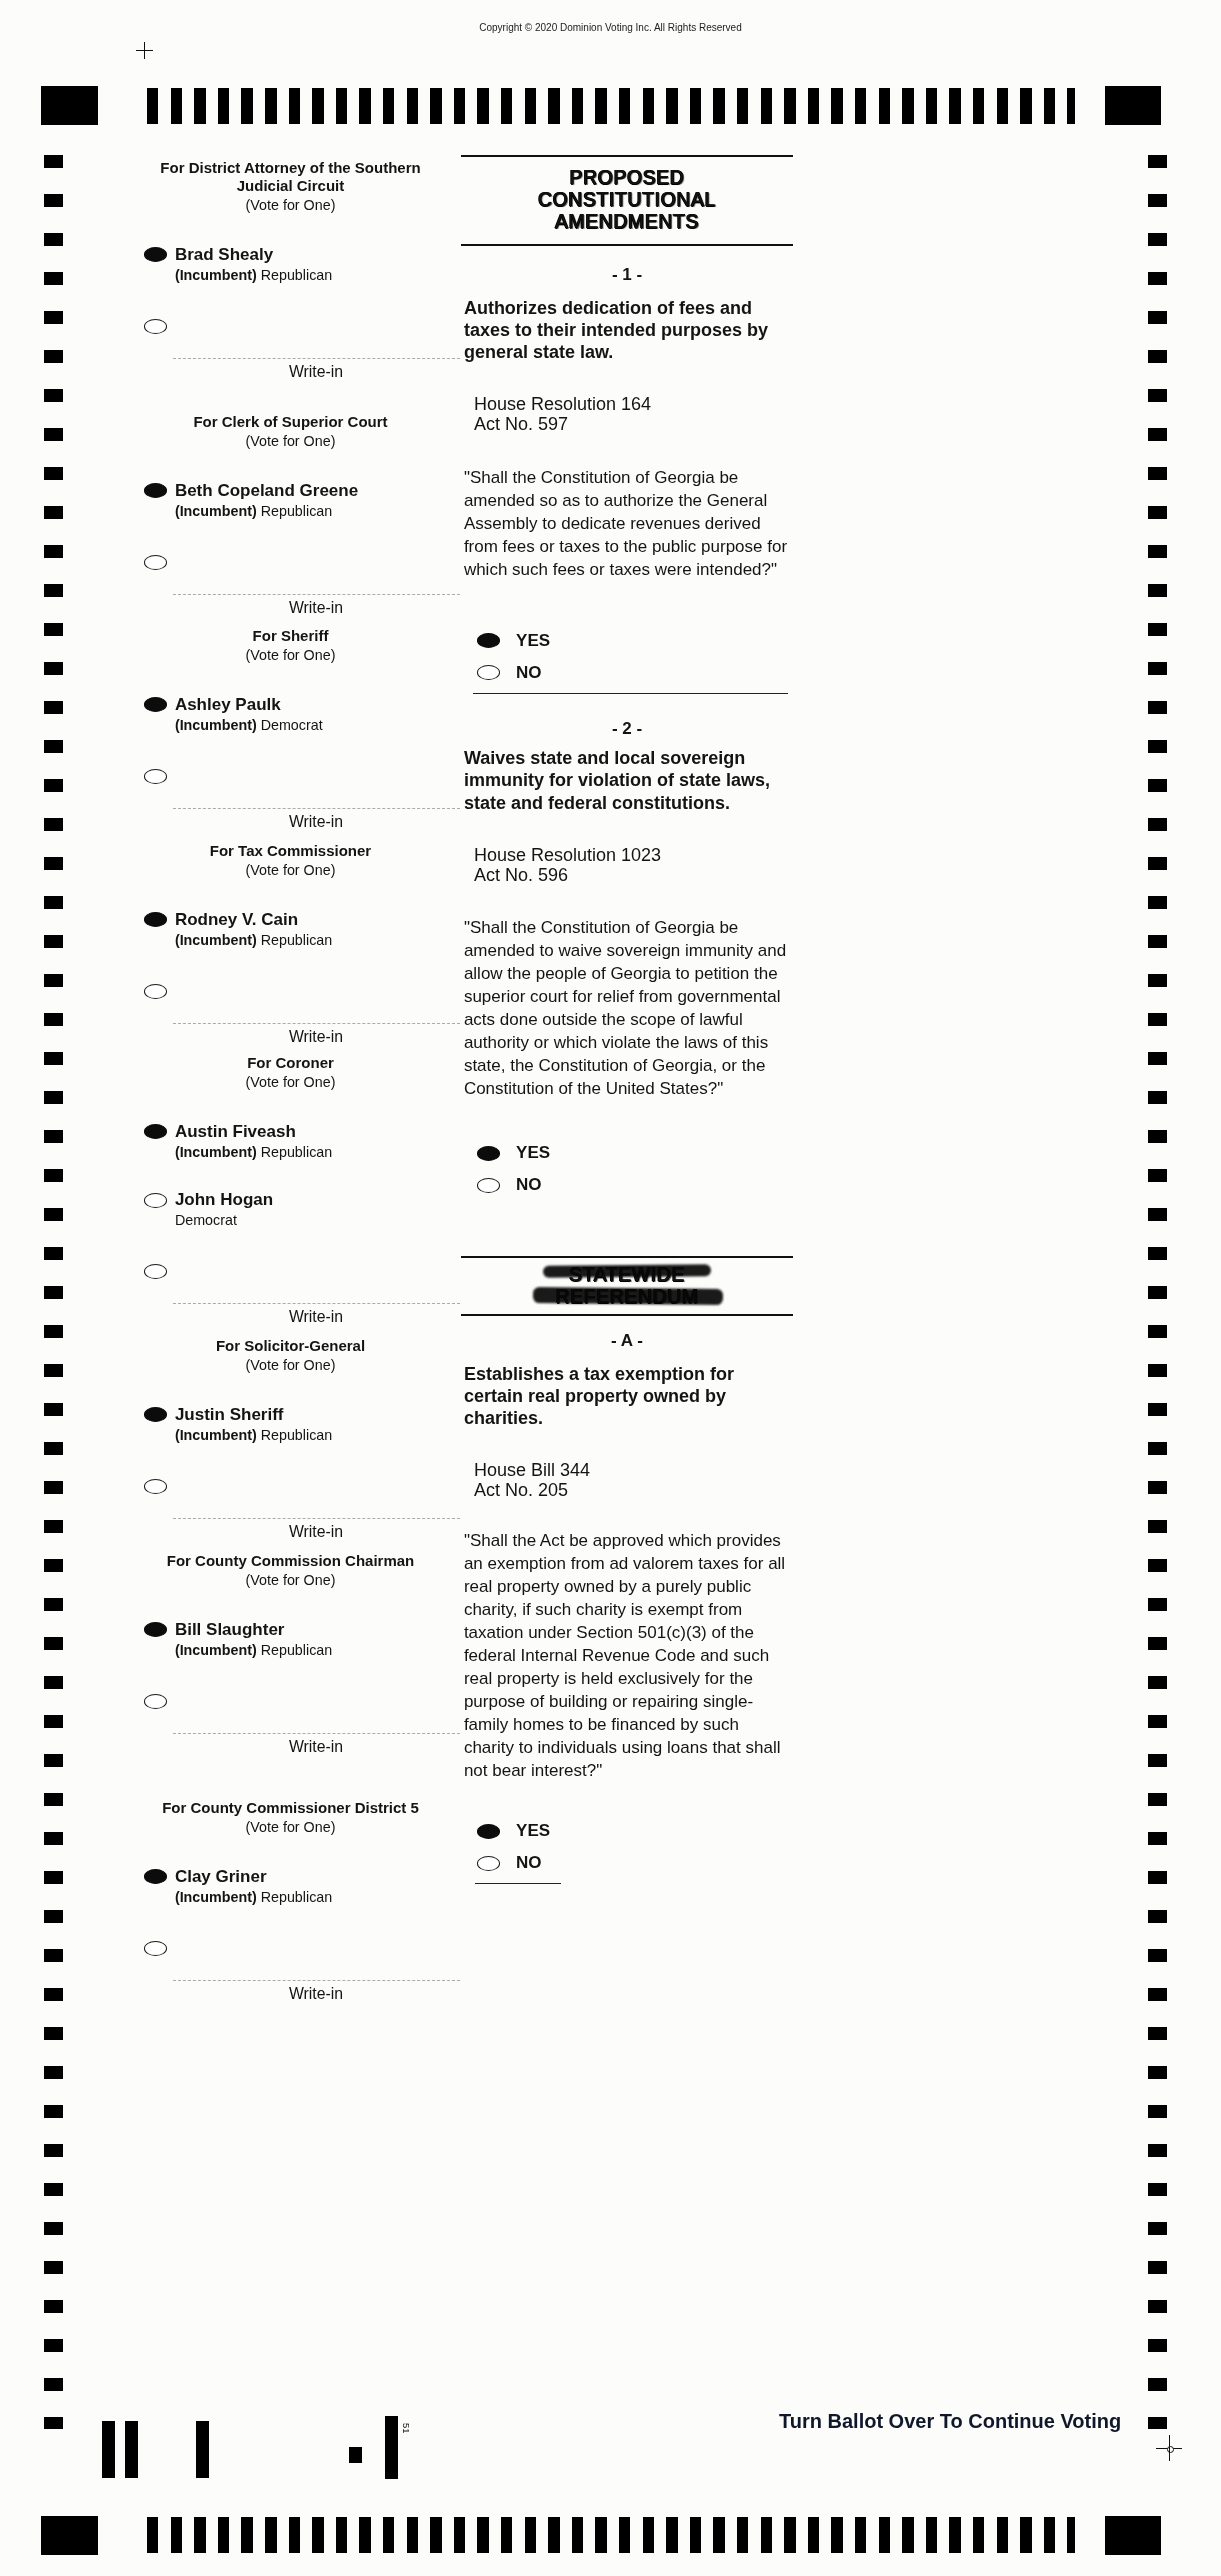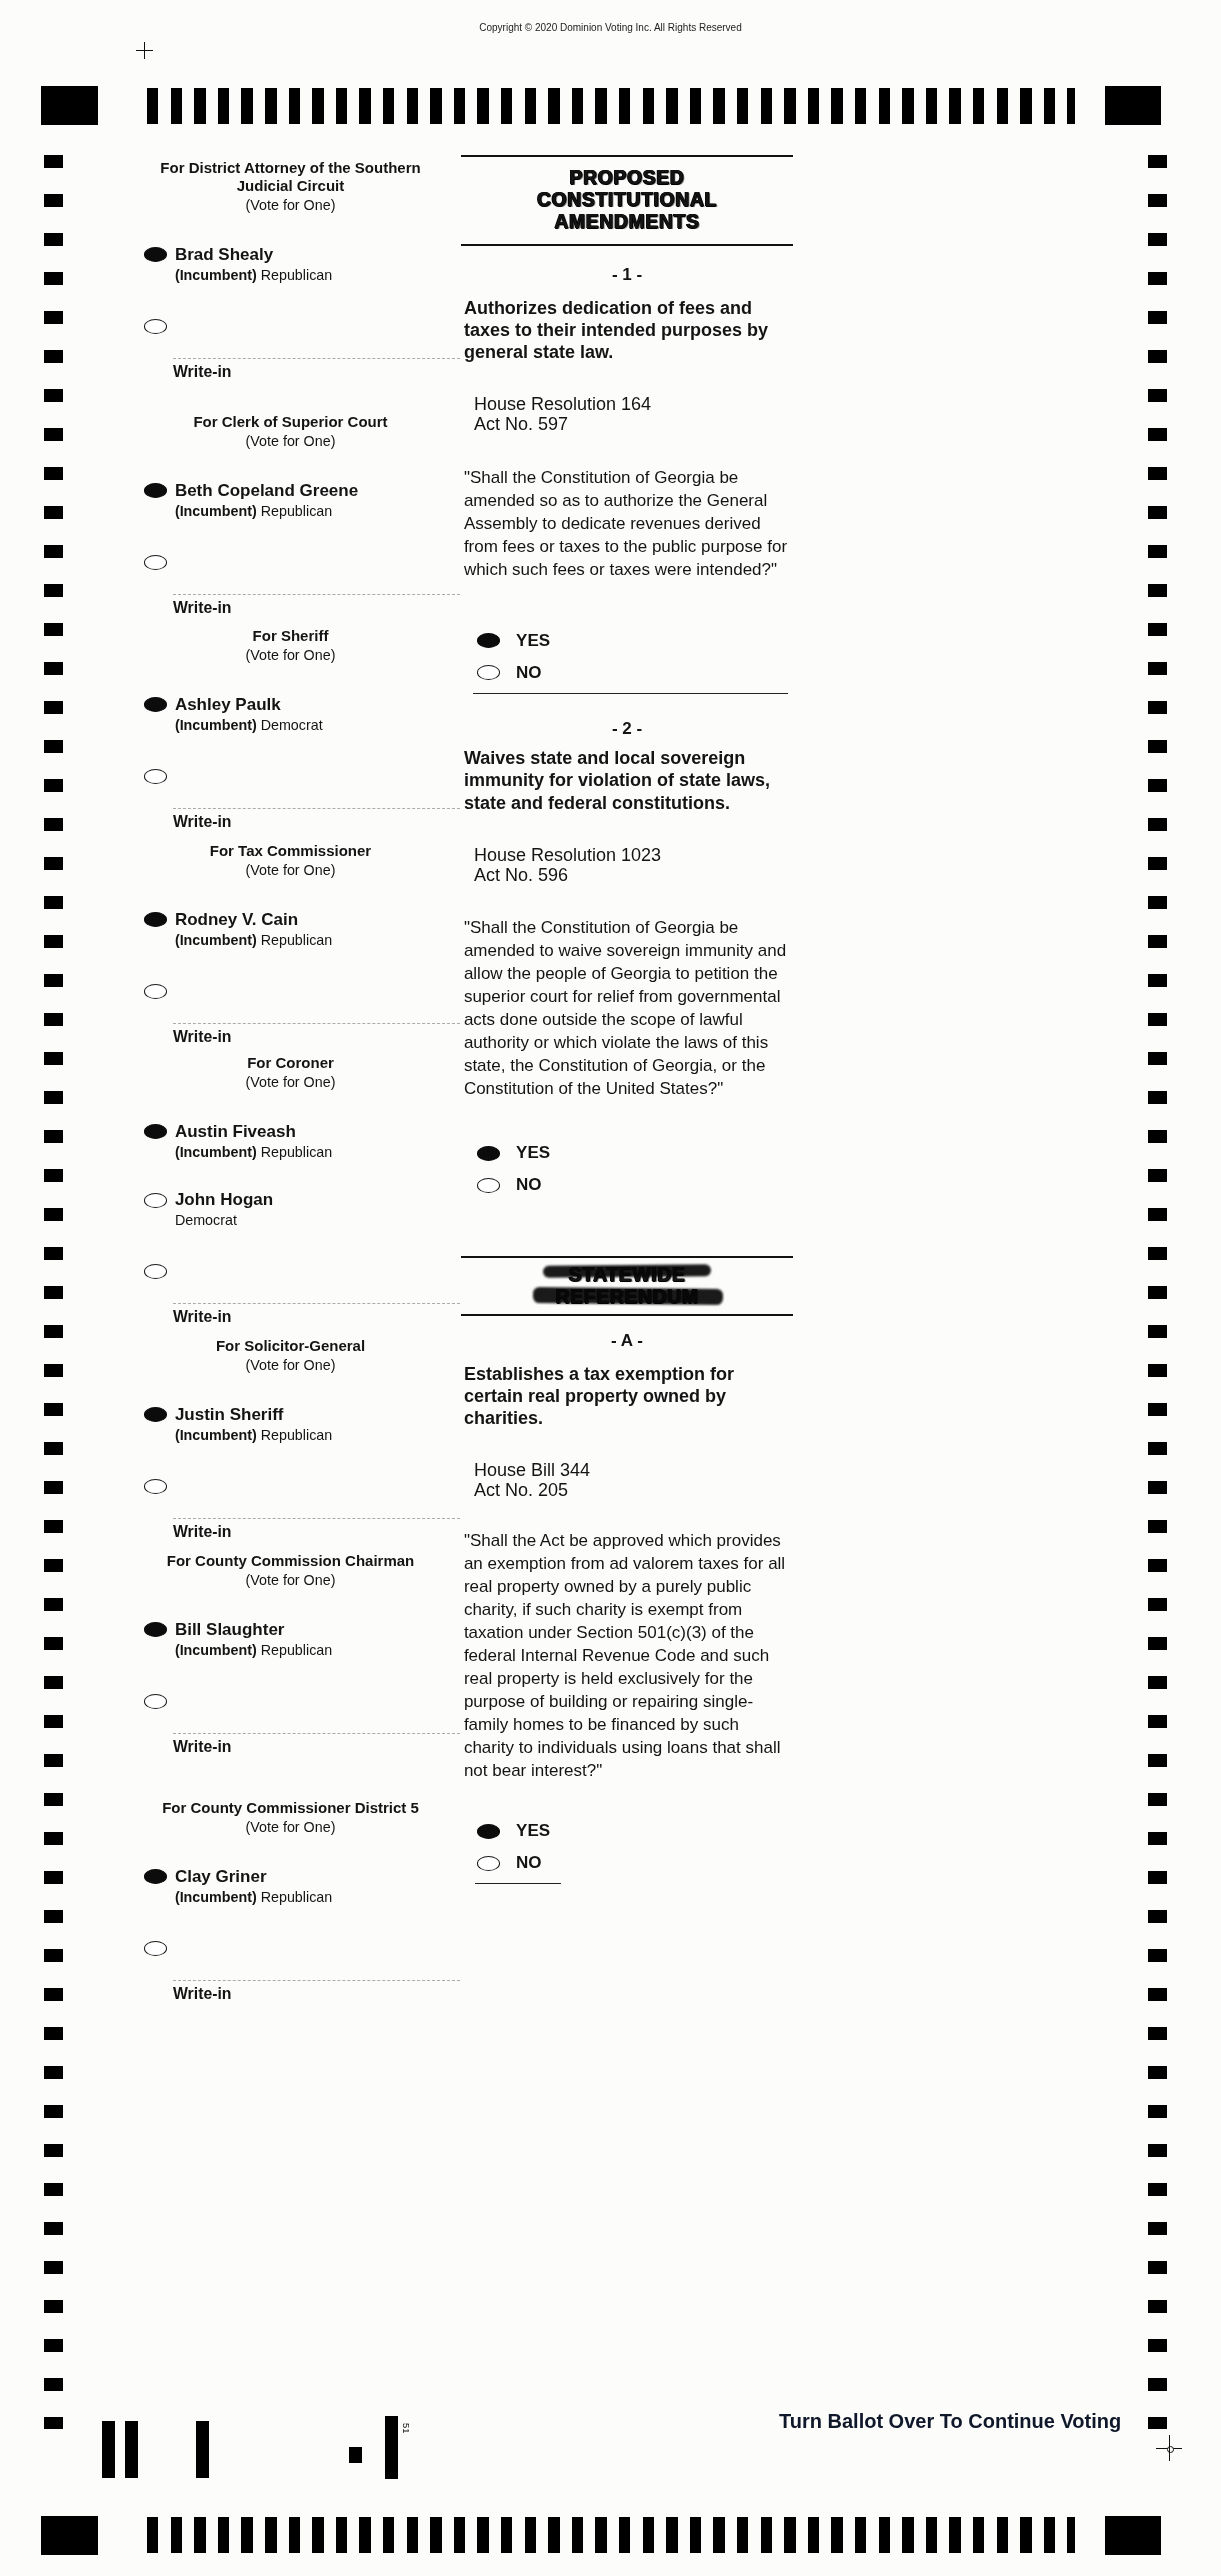--- a/index.html
+++ b/index.html
@@ -45,28 +45,28 @@
   .c-title{font-size:15px;font-weight:bold;text-align:center;margin:0 auto;max-width:281px;line-height:1.2;}
   .c-vote{font-size:14.3px;text-align:center;margin-top:2.1px;}
   .cand-row{display:flex;gap:7.9px;padding-left:21.5px;margin-top:31.5px;align-items:flex-start;}
   .cand-row + .cand-row{margin-top:30px;}
   .cand-row .oval{margin-top:2.9px;}
   .cand-name{font-size:17px;font-weight:bold;line-height:1.15;}
   .cand-detail{font-size:14.3px;margin-top:2.9px;}
   .empty-row{padding-left:21.5px;margin-top:36px;}
   .writein{margin-top:21.5px;padding-left:51px;}
   .writein-line{width:287px;border-top:1.4px dashed #ababab;margin-bottom:4.3px;}
-  .writein-label{font-size:15.8px;font-weight:bold;}
+  .writein-label{font-size:15.8px;font-weight:normal;text-align:center;}
 
   
   .col-header{position:absolute;left:461px;width:332px;border-top:2.1px solid #111;
               border-bottom:2.1px solid #111;text-align:center;}
   #amend-header{top:155px;padding:10px 0;}
   #ref-header{top:1256px;padding:5.7px 0;}
-  .hd-text{font-size:19.3px;font-weight:bold;line-height:1.15;margin:0 auto;max-width:186px;letter-spacing:0.7px;}
+  .hd-text{font-size:19.3px;font-weight:normal;line-height:1.15;margin:0 auto;max-width:186px;letter-spacing:0.7px;}
   .smear{text-shadow:0.7px 0 #000,-0.7px 0 #000,0 0.7px #000,1.4px 0.7px 0.7px rgba(0,0,0,.55);}
   .ink{position:absolute;background:#070707;border-radius:6.4px;filter:blur(0.9px);opacity:.92;}
   .ink1{left:82px;top:7.2px;width:168px;height:12px;transform:rotate(-.5deg);}
   .ink2{left:72px;top:30px;width:190px;height:15.8px;transform:rotate(.6deg);}
 
   .measure{position:absolute;left:461px;width:332px;}
   .m-number{font-size:17px;font-weight:bold;text-align:center;}
   .m-summary{font-size:18px;font-weight:bold;line-height:1.24;margin-top:11.5px;padding-left:2.9px;}
   .m-refs{font-size:18px;line-height:20px;margin-top:31px;padding-left:13px;}
   .m-question{font-size:17px;line-height:23px;margin-top:31.5px;padding-left:2.9px;}

